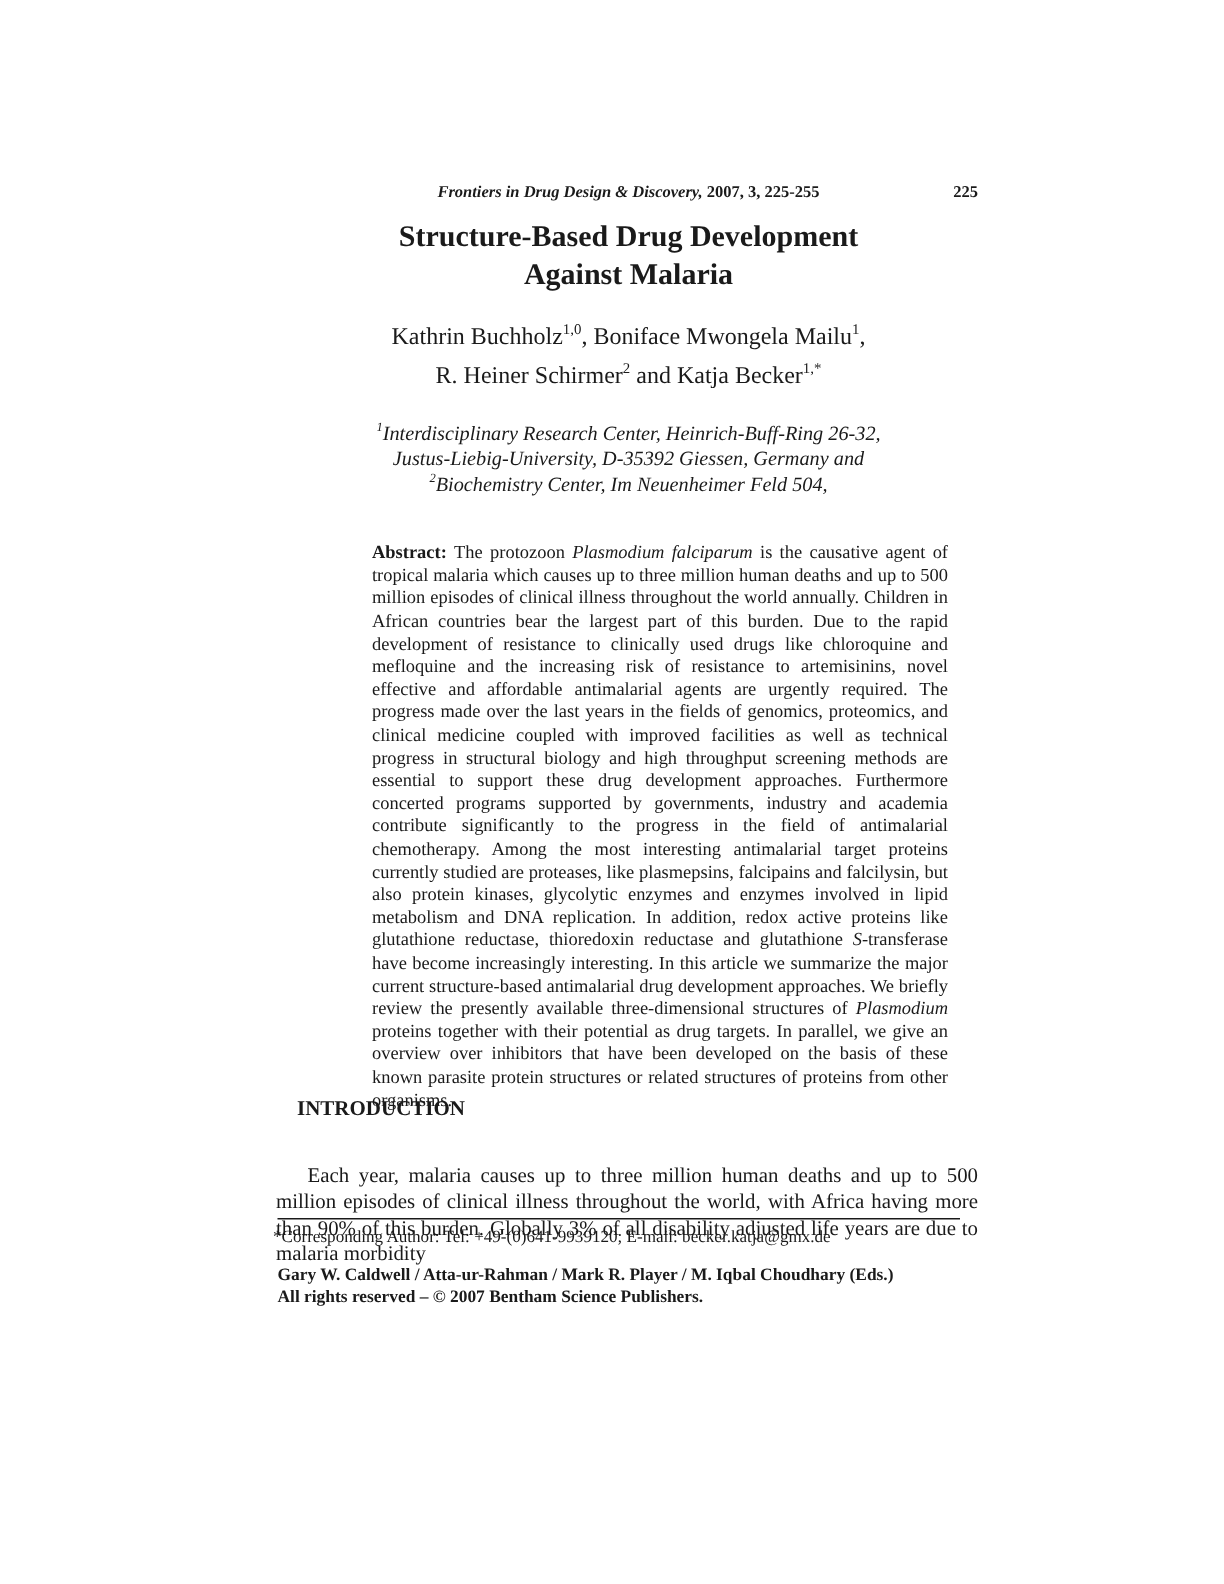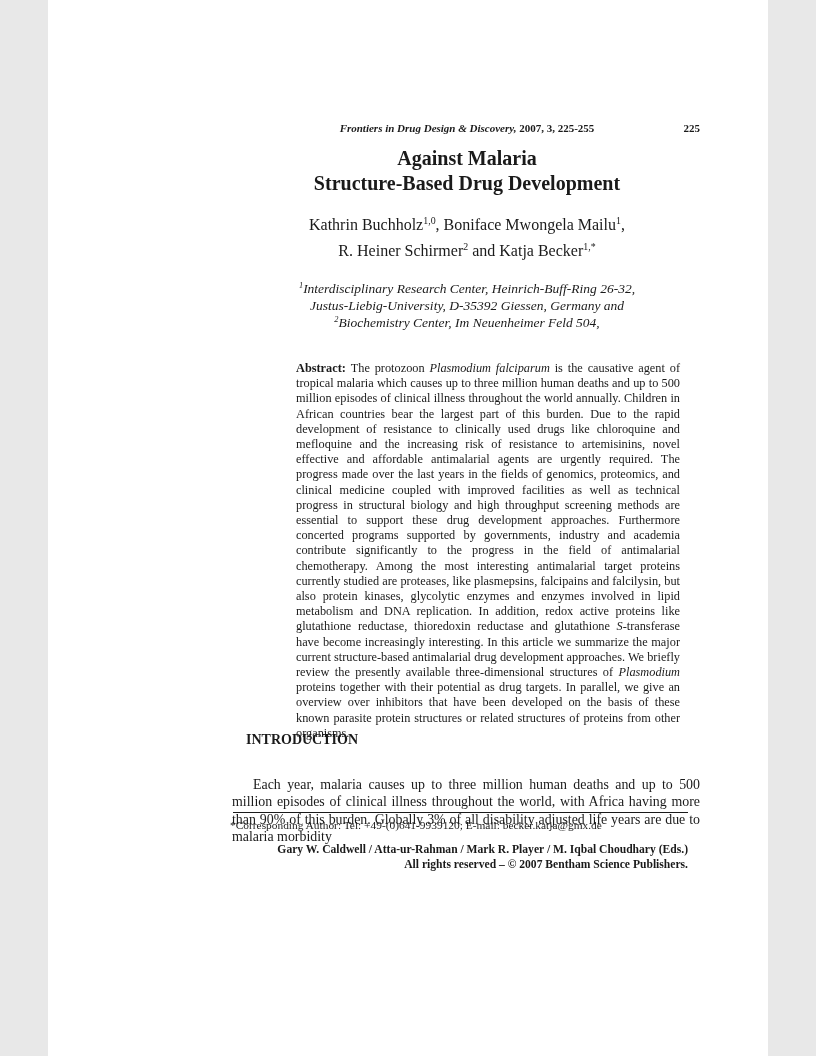--- a/index.html
+++ b/index.html
@@ -2,21 +2,21 @@
 <html><head>
 <meta charset="utf-8">
 <style>
   html, body {
     margin: 0;
     padding: 0;
     background: #e8e8e8;
   }
   .page {
     position: relative;
-    width: 720px;
+    width: 816px;
     height: 1056px;
     margin: 0 auto;
     background: #ffffff;
     color: #1a1a1a;
     font-family: "Liberation Serif", "DejaVu Serif", serif;
     overflow: hidden;
   }
   .block { position: absolute; }
   sup {
     font-size: 0.62em;
@@ -69,36 +69,36 @@
     border-top: 1.5px solid #1a1a1a;
     height: 0;
   }
   .footnote {
     top: 819px; left: 182px; width: 466px;
     font-size: 11.4px;
   }
   .imprint {
     top: 843px; left: 185px; width: 455px;
     font-size: 11.6px; line-height: 14.5px;
-    font-weight: bold; text-align: right;
+    font-weight: bold; text-align: left;
   }
 </style>
 </head>
 <body>
 
 <div class="page">
 
   <div class="block running-header">
     <span><span style="font-weight: bold; font-style: italic;">Frontiers in Drug Design &amp; Discovery,</span><span style="font-weight: bold;"> 2007, 3, 225-255</span></span>
     <span class="page-number">225</span>
   </div>
 
   <h1 class="block article-title">
+    <div>Structure-Based Drug Development</div>
     <div>Against Malaria</div>
-    <div>Structure-Based Drug Development</div>
   </h1>
 
   <div class="block authors">
     <div><span>Kathrin Buchholz</span><sup>1,0</sup><span>, Boniface Mwongela Mailu</span><sup>1</sup><span>,</span></div>
     <div><span>R. Heiner Schirmer</span><sup>2</sup><span> and Katja Becker</span><sup>1,*</sup></div>
   </div>
 
   <div class="block affiliations">
     <div><sup style="font-style: italic;">1</sup><span style="font-style: italic;">Interdisciplinary Research Center, Heinrich-Buff-Ring 26-32,</span></div>
     <div><span style="font-style: italic;">Justus-Liebig-University, D-35392 Giessen, Germany and</span></div>

